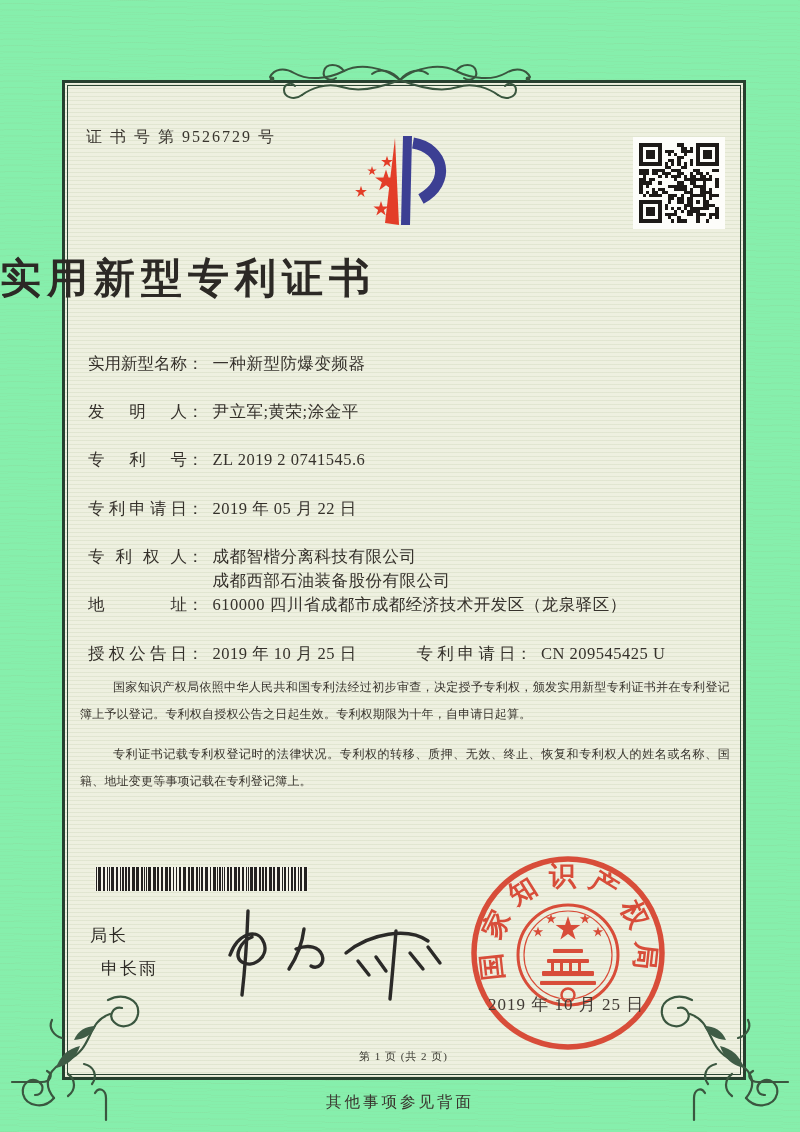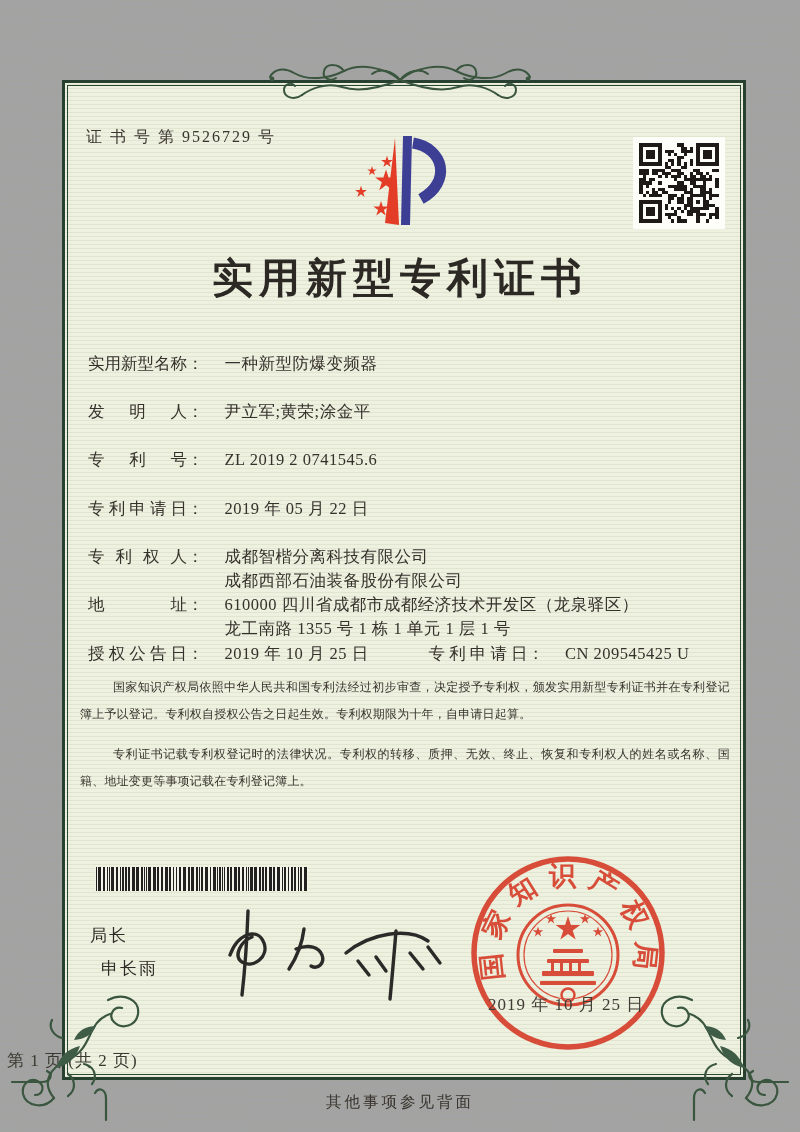--- a/index.html
+++ b/index.html
@@ -1,53 +1,53 @@
 <!DOCTYPE html>
 <html><head>
 <meta charset="utf-8">
 <style>
   html,body{margin:0;padding:0;}
   .page{
     position:relative;width:800px;height:1132px;overflow:hidden;
-    background:#a3a3a3;
+    background:#86efac;
     font-family:"Liberation Serif","DejaVu Serif",serif;
     color:#35312b;
   }
   .page::before{
     content:"";position:absolute;inset:0;z-index:0;pointer-events:none;
     background:
       repeating-linear-gradient(1.5deg, rgba(150,170,120,.07) 0 1px, transparent 1px 6px),
       repeating-linear-gradient(-1.5deg, rgba(150,170,120,.05) 0 1px, transparent 1px 7px);
   }
   .frame{
     position:absolute;left:62px;top:80px;width:684px;height:1000px;z-index:1;
     border:3px solid #27402f;
     background:
       repeating-linear-gradient(0deg, rgba(130,155,95,.12) 0 1px, transparent 1px 4px),
       #eef0e0;
     box-sizing:border-box;
   }
   .frame::after{content:"";position:absolute;inset:2px;border:1px solid #2c4634;pointer-events:none;}
   .abs{position:absolute;z-index:3;}
   .cert-no{left:86px;top:127px;font-size:16px;letter-spacing:2px;color:#3a362f;}
-  .title{left:0;right:0;top:251px;text-align:center;font-size:41px;font-weight:bold;
+  .title{left:0;right:0;top:251px;text-align:left;font-size:41px;font-weight:bold;
          letter-spacing:6px;color:#2c2925;}
   .row{position:absolute;left:88px;z-index:3;display:flex;align-items:flex-start;
        font-size:16.5px;line-height:24px;white-space:nowrap;}
   .flabel{display:inline-block;width:99px;text-align:justify;text-align-last:justify;flex:none;}
   .colon{flex:none;}
-  .fval{margin-left:21px;letter-spacing:.5px;}
+  .fval{margin-left:9px;letter-spacing:.5px;}
   .fval .l2{display:block;}
   .w200{width:204px;}
   .para{position:absolute;left:80px;width:650px;z-index:3;text-align:justify;
         text-indent:33px;font-size:12px;line-height:26.5px;letter-spacing:.2px;color:#37332c;}
   .director{left:90px;font-size:17px;letter-spacing:2px;color:#2f2c27;}
   .seal-date{left:466px;top:993px;width:200px;text-align:center;font-size:17px;
              letter-spacing:1px;color:#413b35;z-index:5;}
-  .page-info{left:0;right:0;top:1049px;font-size:17px;
+  .page-info{left:0;right:0;top:1049px;text-align:center;font-size:11px;
              letter-spacing:1px;color:#3b3a32;padding-left:7px;}
   .back-note{left:0;right:0;top:1092px;text-align:center;font-size:15.5px;
              letter-spacing:3px;color:#39352e;}
   svg{display:block;}
   .sig{stroke:#2b2a28;stroke-width:3.4;fill:none;stroke-linecap:round;stroke-linejoin:round;}
   .orn{stroke:#3a563f;fill:none;stroke-linecap:round;}
 </style>
 </head>
 <body>
 
@@ -472,21 +472,20 @@
       <span class="fval">
         <span class="l2">成都智楷分离科技有限公司</span>
         <span class="l2">成都西部石油装备股份有限公司</span>
       </span>
   </div>
   <div class="row" style="top:593px;">
     <span class="flabel">地址</span>
       <span class="colon">：</span>
       <span class="fval">
         <span class="l2">610000 四川省成都市成都经济技术开发区（龙泉驿区）</span>
-        <span class="l2">龙工南路 1355 号 1 栋 1 单元 1 层 1 号</span>
       </span>
   </div>
   <div class="row" style="top:642px;">
     <span class="flabel">授权公告日</span>
       <span class="colon">：</span>
       <span class="fval w200">2019 年 10 月 25 日</span>
       <span class="flabel">专利申请日</span>
       <span class="colon">：</span>
       <span class="fval">CN 209545425 U</span>
   </div>

